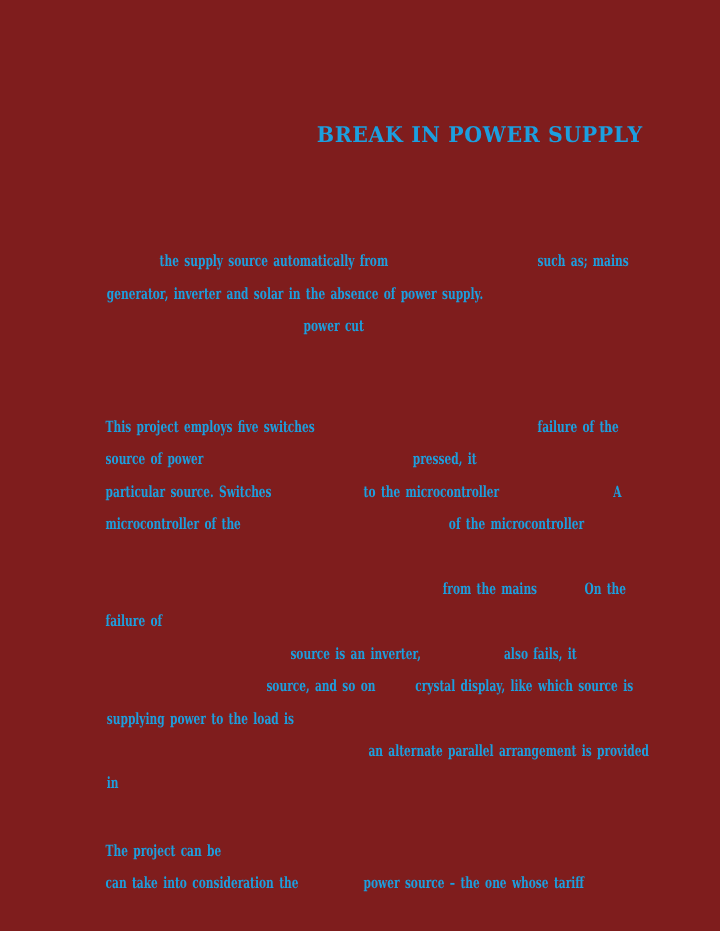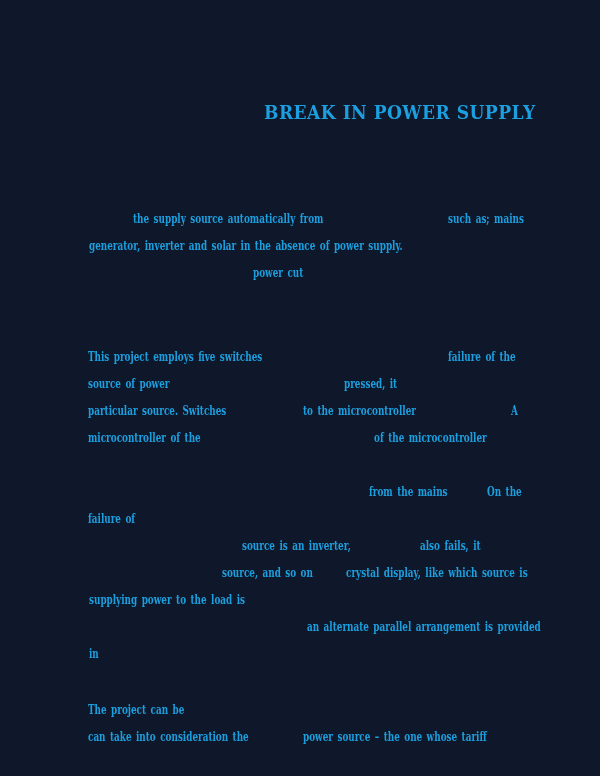--- a/index.html
+++ b/index.html
@@ -4,21 +4,21 @@
 <style>
   html, body {
     margin: 0;
     padding: 0;
     background: #000000;
   }
   .page {
     position: relative;
     width: 600px;
     height: 776px;
-    background: #0f172a;
+    background: #7f1d1d;
     overflow: hidden;
     font-family: "DejaVu Serif", serif;
     font-weight: bold;
     text-decoration: underline;
   }
   .doc-title {
     position: absolute;
     left: 264px;
     top: 103px;
     margin: 0;

